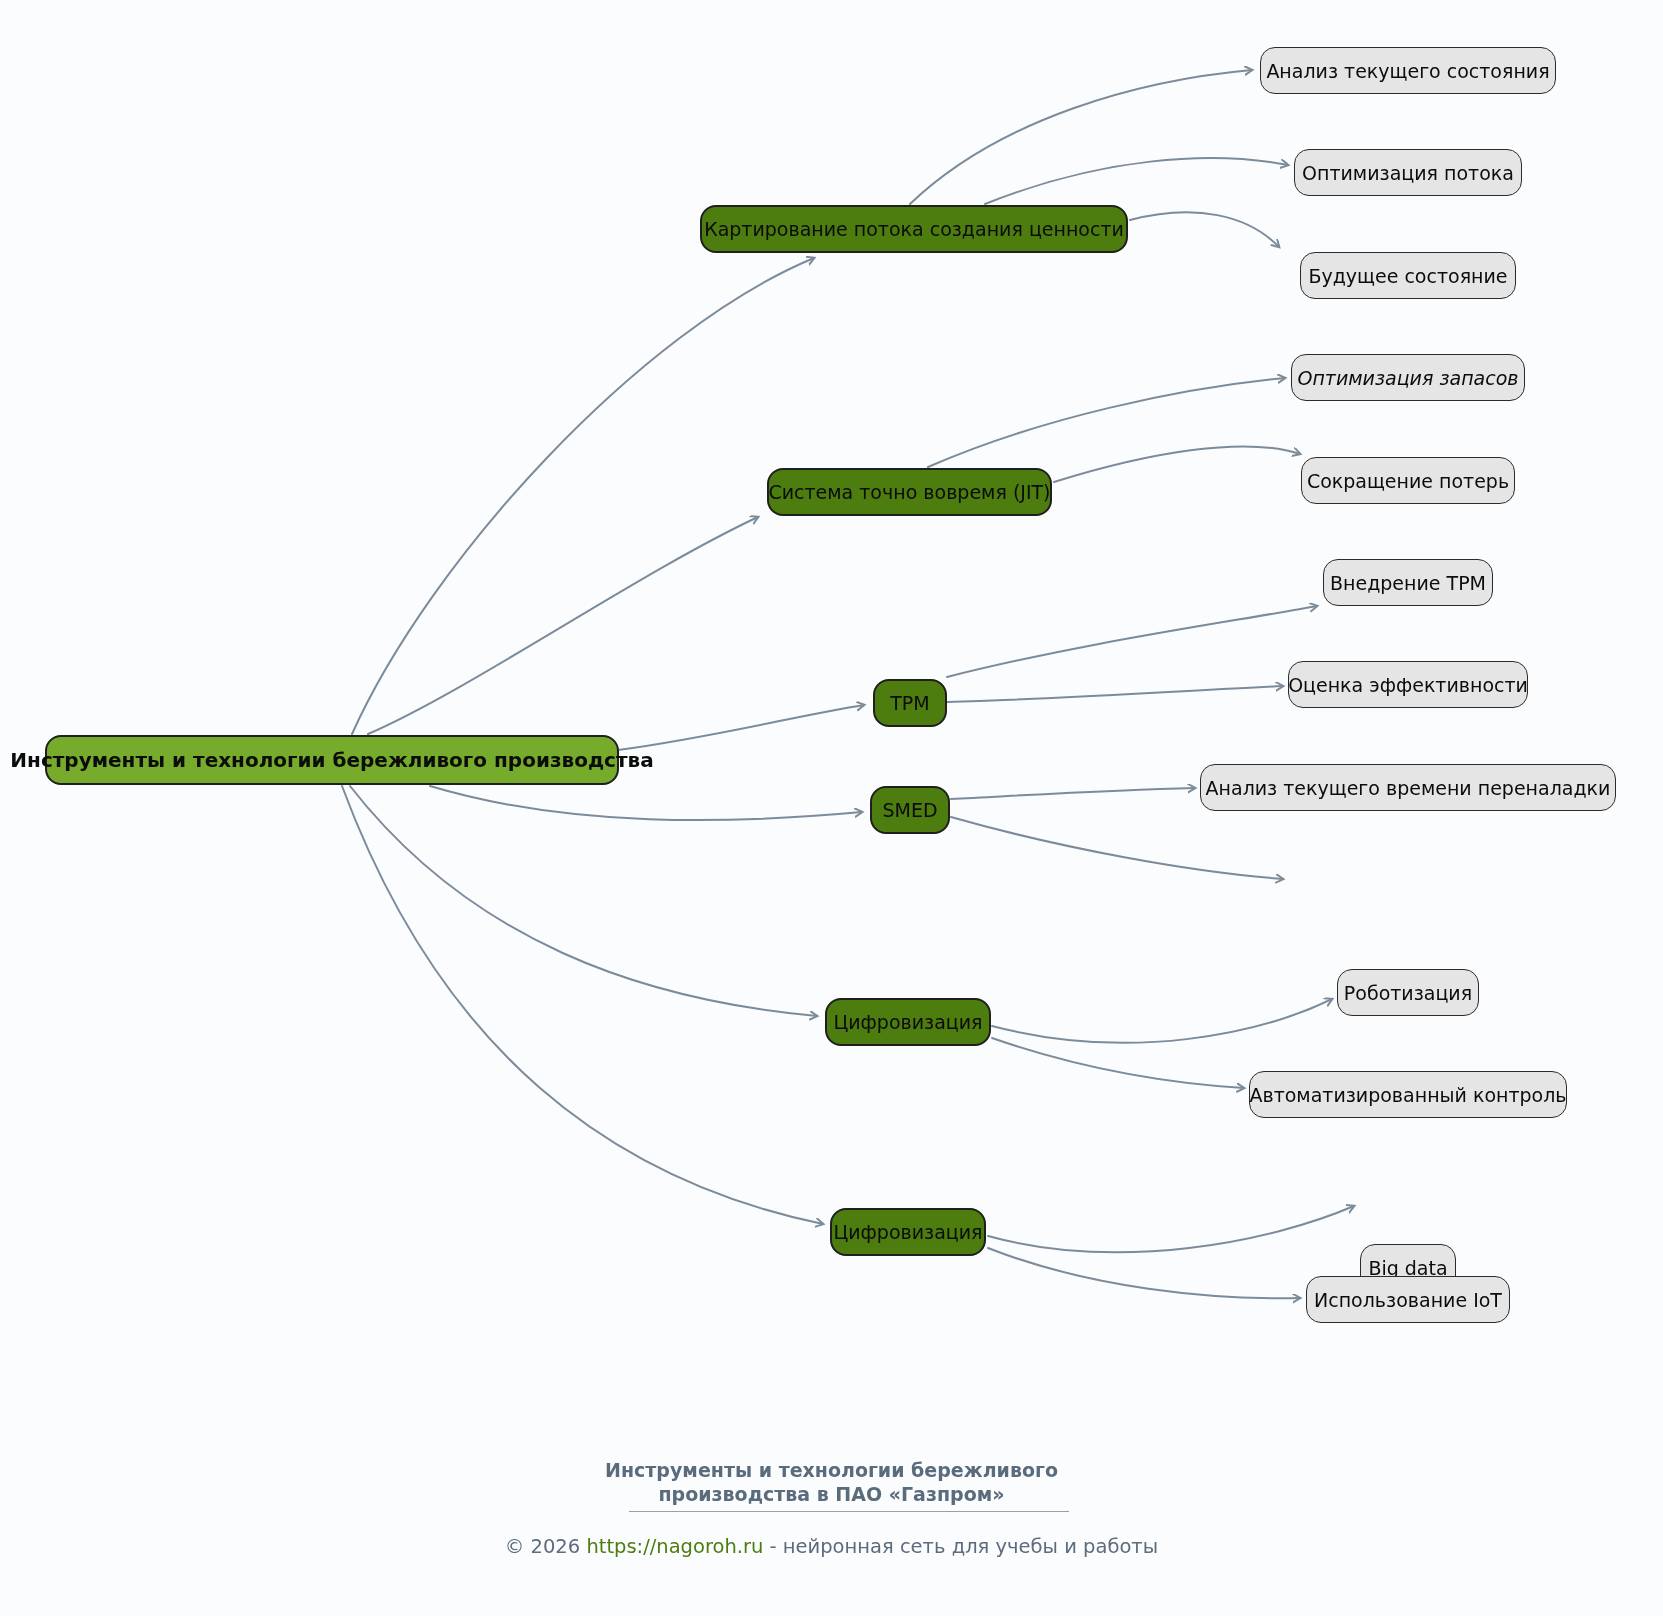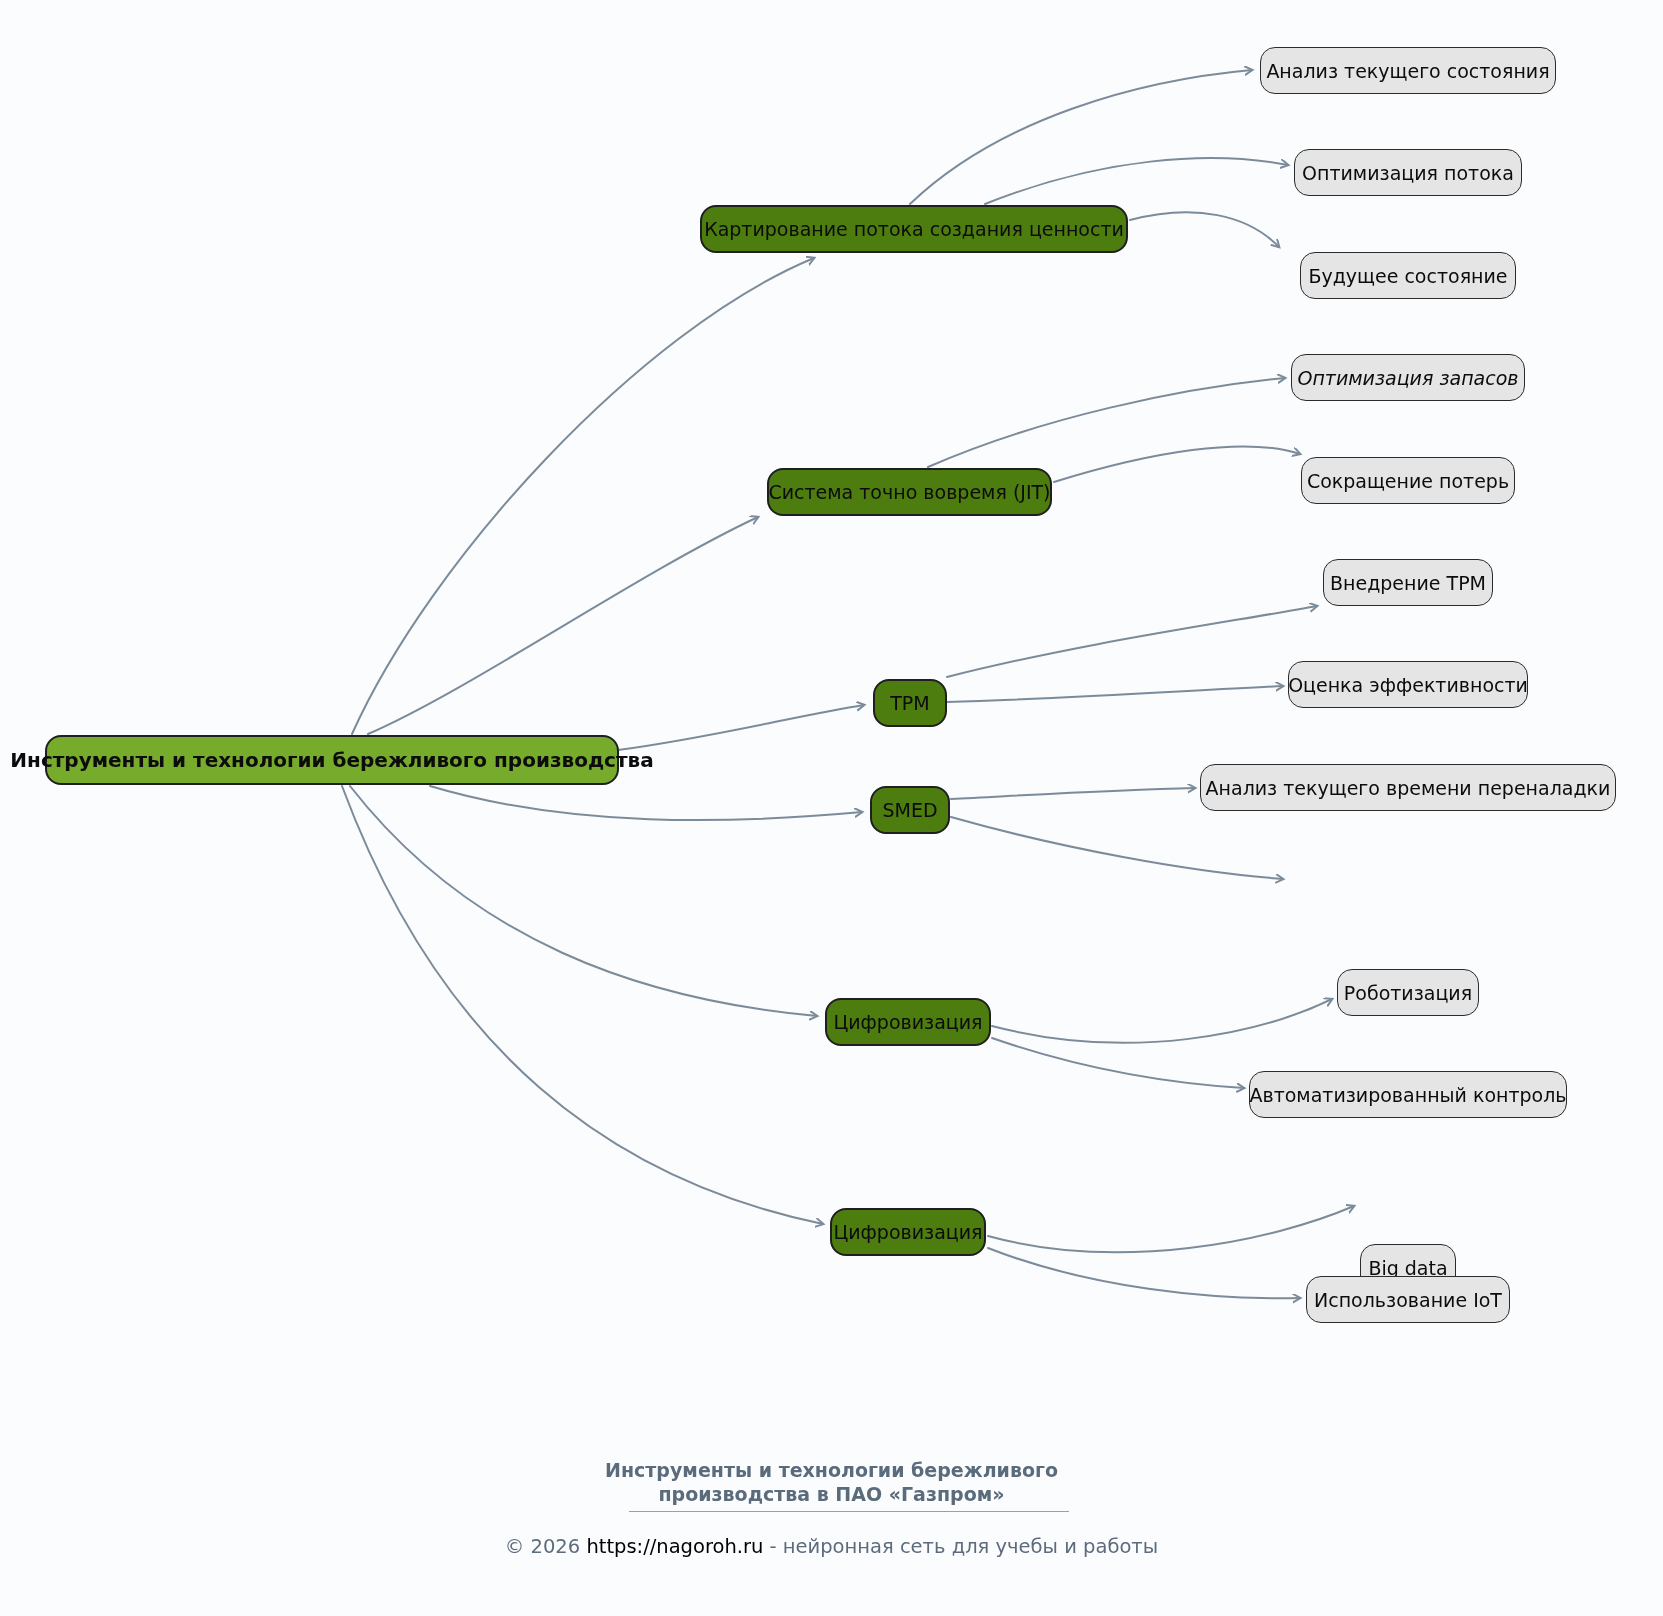--- a/index.html
+++ b/index.html
@@ -11,21 +11,21 @@
     box-sizing:border-box;border:2px solid #1f1f1f;border-radius:16px;
     color:#0c0c0c;text-align:center;white-space:nowrap;
   }
   .root{background:#76ab2c;font-size:20px;font-weight:bold;}
   .branch{background:#4d7c0f;font-size:19px;}
   .leaf{background:#e5e5e5;font-size:19px;border-radius:15px;border-width:1.8px;border-color:#2b2b2b;}
   .footer{position:absolute;left:0;width:1663px;text-align:center;color:#5a6b7c;}
   .footer-title{top:1458px;font-weight:bold;font-size:19px;line-height:24px;}
   .footer-divider{position:absolute;left:629px;top:1511px;width:440px;height:0;border-top:1.5px solid #96a1ad;}
   .footer-copy{top:1535px;font-size:19.5px;color:#5d6b7c;}
-  .footer-copy a{color:#000000;text-decoration:none;}
+  .footer-copy a{color:#4d7c0f;text-decoration:none;}
 </style>
 </head>
 <body>
 
 <div class="canvas">
 
   <svg class="edges" viewBox="0 0 1663 1616">
     <defs>
       <marker id="arrow" markerWidth="12" markerHeight="12" refX="7.5" refY="4.5" orient="auto" markerUnits="userSpaceOnUse">
         <path d="M0,0 L8,4.5 L0,9" fill="none" stroke="#7b8b9a" stroke-width="2"></path>

